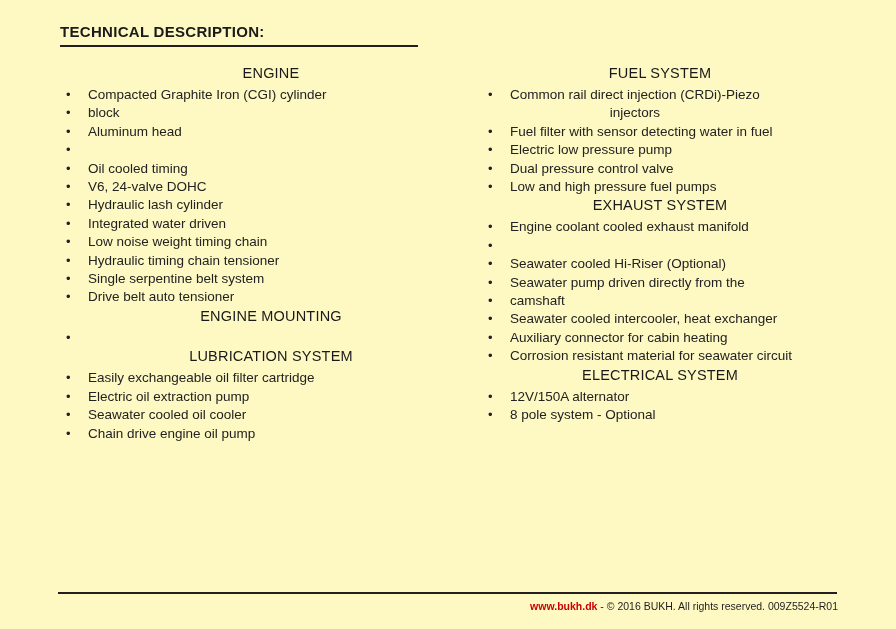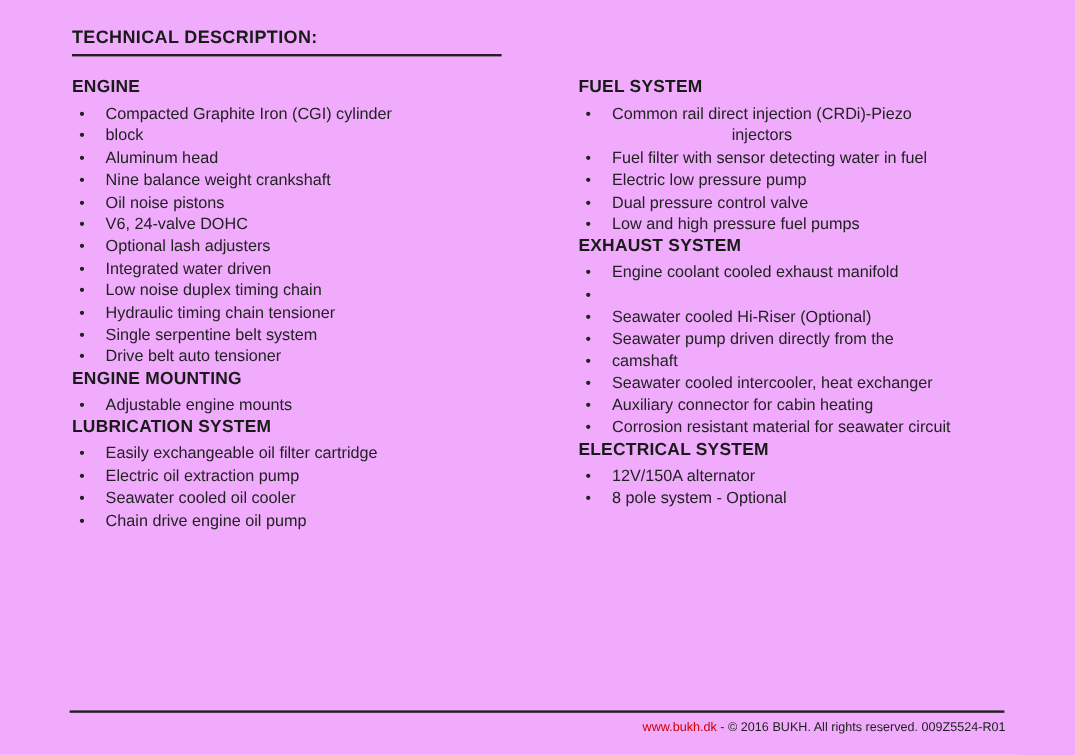--- a/index.html
+++ b/index.html
@@ -8,21 +8,21 @@
     width: 896px;
     height: 629px;
     position: relative;
     font-family: "Liberation Sans", sans-serif;
     color: #1e1e1e;
     overflow: hidden;
   }
   .page {
     position: absolute;
     inset: 0;
-    background: #f0abfc;
+    background: #fef9c3;
   }
   .title-wrap {
     position: absolute;
     left: 60px;
     top: 23px;
     width: 358px;
     border-bottom: 2px solid #231f20;
     padding-bottom: 5px;
   }
   .page-title {
@@ -40,25 +40,26 @@
     display: flex;
     align-items: flex-start;
   }
   .col { display: block; }
   .col-left { width: 422px; flex: none; }
   .col-right { flex: 1; min-width: 0; }
   .section { }
   .section:first-child { margin-top: 0; }
   .section-heading {
     font-size: 14.5px;
-    font-weight: bold;
+    font-weight: normal;
     letter-spacing: 0.2px;
     color: #1a1a1a;
     line-height: 19px;
     margin-bottom: 3px;
+    text-align: center;
   }
   ul.item-list { list-style: none; }
   li.list-item {
     display: flex;
     font-size: 13.5px;
     line-height: 18.4px;
     color: #222222;
   }
   .bullet {
     flex: none;
@@ -80,21 +81,21 @@
   }
   .footer-text {
     position: absolute;
     right: 58px;
     top: 600px;
     font-size: 10.5px;
     color: #1e1e1e;
     white-space: nowrap;
   }
   .footer-link {
-    font-weight: normal;
+    font-weight: bold;
     text-decoration: none;
     cursor: pointer;
     text-align: right;
   }
 </style>
 </head>
 <body>
 
 <div class="page">
 
@@ -114,62 +115,60 @@
             <li class="list-item">
               <span class="bullet">•</span>
               <span class="item-text">block</span>
             </li>
             <li class="list-item">
               <span class="bullet">•</span>
               <span class="item-text">Aluminum head</span>
             </li>
             <li class="list-item">
               <span class="bullet">•</span>
-              <span class="item-text">Nine balance weight crankshaft</span>
-            </li>
-            <li class="list-item">
-              <span class="bullet">•</span>
-              <span class="item-text">Oil noise pistons</span>
+            </li>
+            <li class="list-item">
+              <span class="bullet">•</span>
+              <span class="item-text">Oil cooled timing</span>
             </li>
             <li class="list-item">
               <span class="bullet">•</span>
               <span class="item-text">V6, 24-valve DOHC</span>
             </li>
             <li class="list-item">
               <span class="bullet">•</span>
-              <span class="item-text">Optional lash adjusters</span>
+              <span class="item-text">Hydraulic lash cylinder</span>
             </li>
             <li class="list-item">
               <span class="bullet">•</span>
               <span class="item-text">Integrated water driven</span>
             </li>
             <li class="list-item">
               <span class="bullet">•</span>
-              <span class="item-text">Low noise duplex timing chain</span>
+              <span class="item-text">Low noise weight timing chain</span>
             </li>
             <li class="list-item">
               <span class="bullet">•</span>
               <span class="item-text">Hydraulic timing chain tensioner</span>
             </li>
             <li class="list-item">
               <span class="bullet">•</span>
               <span class="item-text">Single serpentine belt system</span>
             </li>
             <li class="list-item">
               <span class="bullet">•</span>
               <span class="item-text">Drive belt auto tensioner</span>
             </li>
           </ul>
         </div>
         <div class="section">
           <div class="section-heading">ENGINE MOUNTING</div>
           <ul class="item-list">
             <li class="list-item">
               <span class="bullet">•</span>
-              <span class="item-text">Adjustable engine mounts</span>
             </li>
           </ul>
         </div>
         <div class="section">
           <div class="section-heading">LUBRICATION SYSTEM</div>
           <ul class="item-list">
             <li class="list-item">
               <span class="bullet">•</span>
               <span class="item-text">Easily exchangeable oil filter cartridge</span>
             </li>

